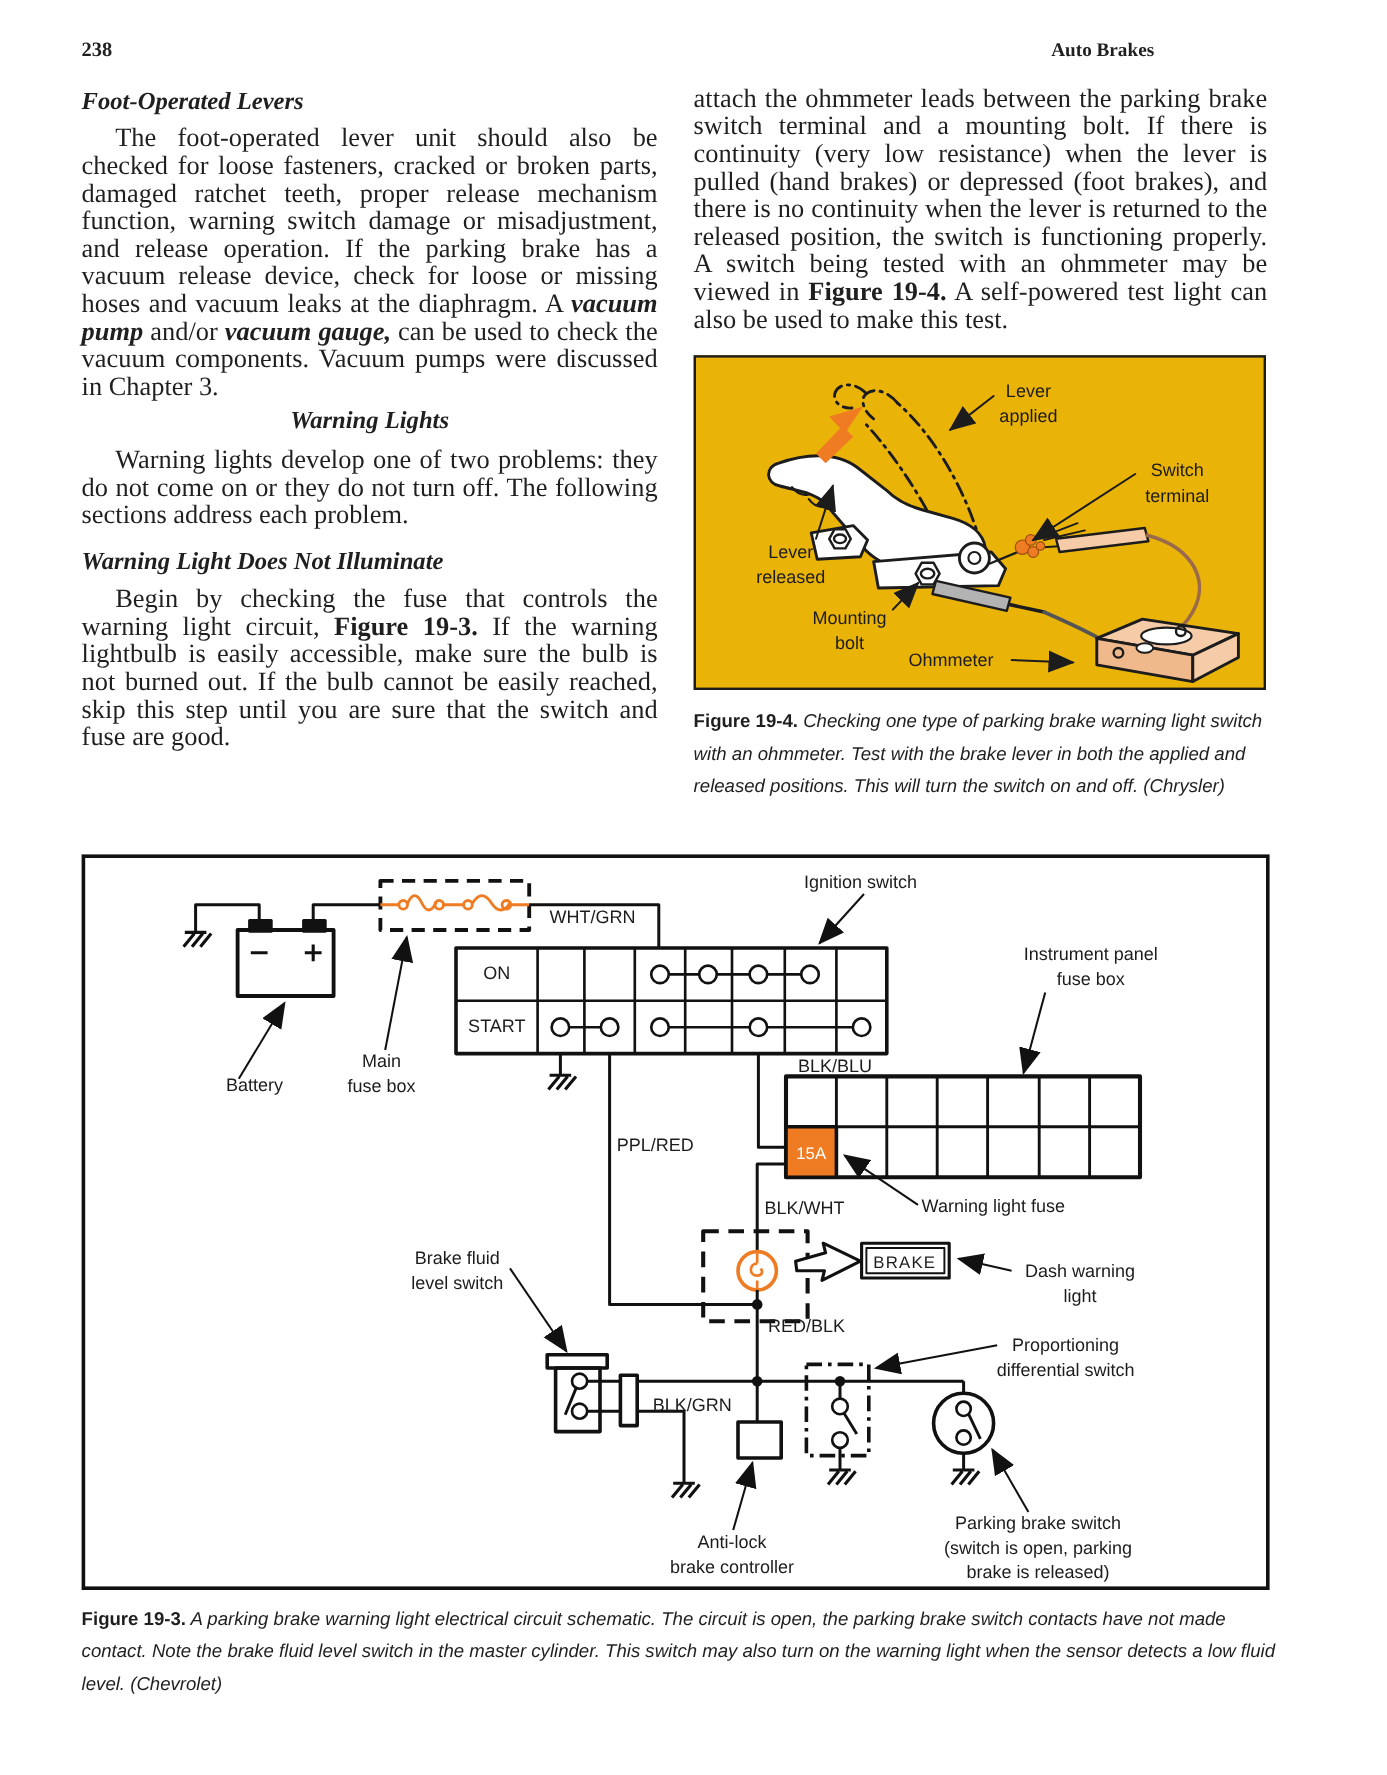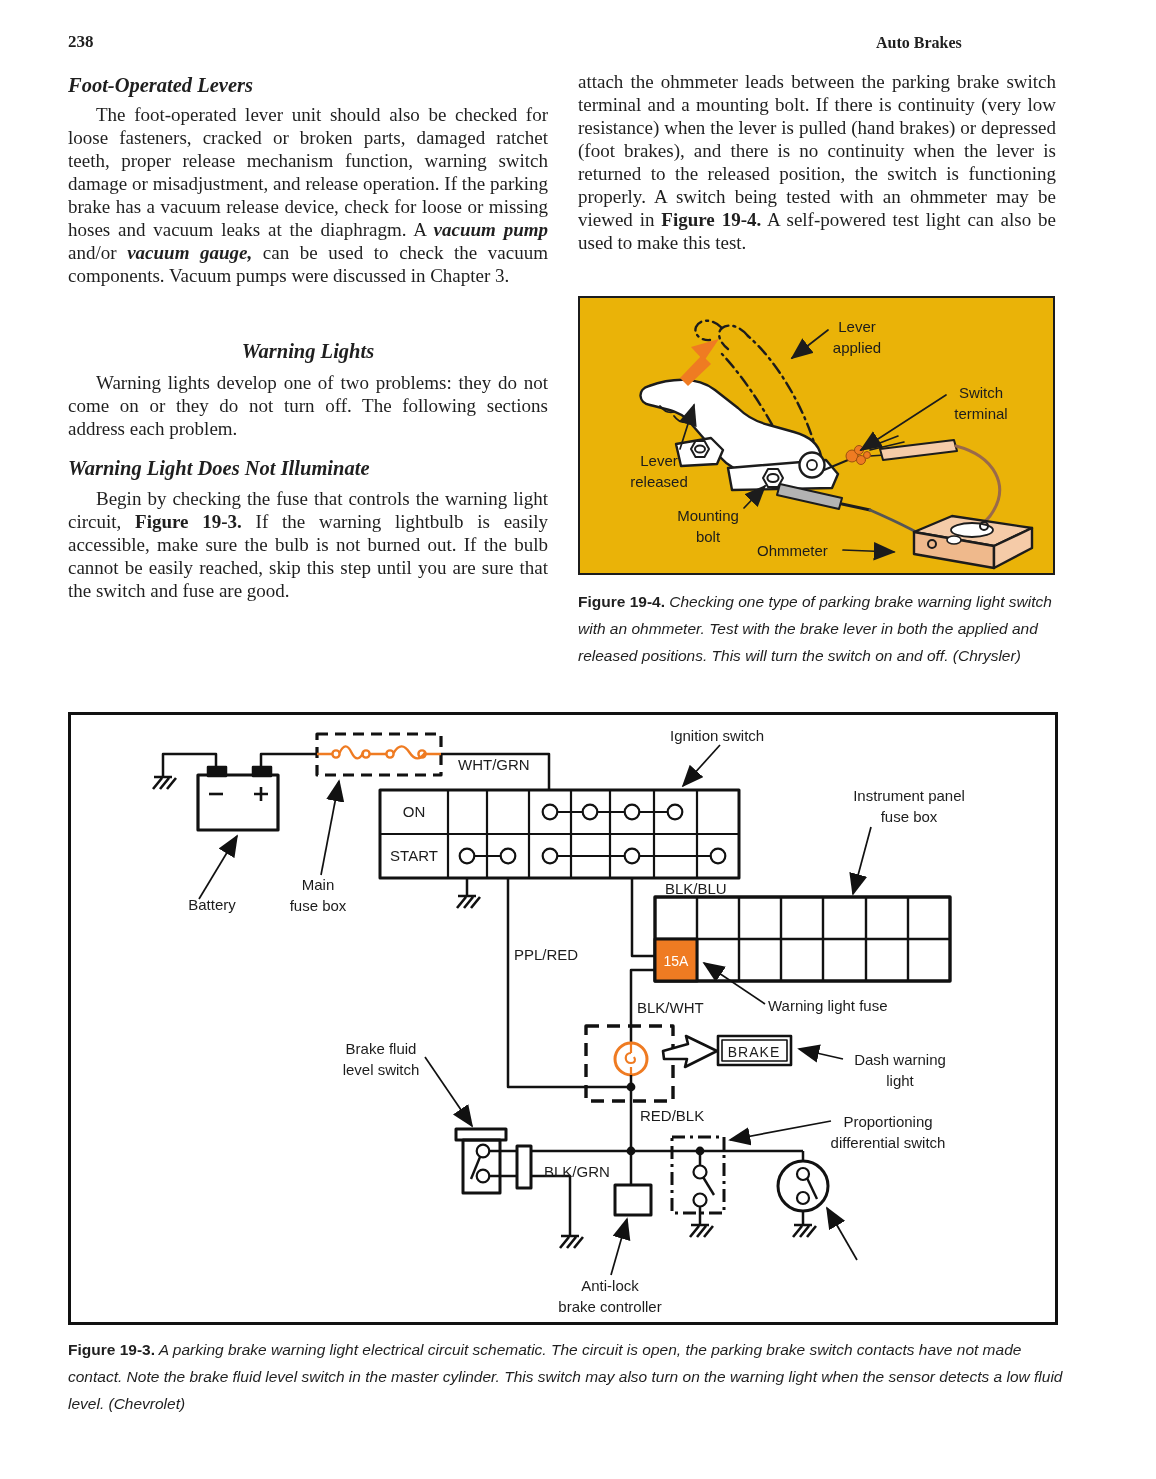--- a/index.html
+++ b/index.html
@@ -7,21 +7,21 @@
     --ink:#1f1f1f;
     --meter-tan:#F5CBA8;
     --meter-tan2:#EFB98C;
     --probe-gray:#B3B3B3;
   }
   html,body{margin:0;padding:0;background:#fff;}
   .page{position:relative;width:1156px;height:1479px;background:#fff;overflow:hidden;
         font-family:"Liberation Serif",serif;color:var(--ink);}
   .hdr-num{position:absolute;left:68px;top:32px;font-weight:bold;font-size:17px;}
   .hdr-title{position:absolute;left:876px;top:34px;font-weight:bold;font-size:16px;}
-  .col{position:absolute;text-align:justify;font-size:19px;line-height:23px;}
+  .col{position:absolute;text-align:justify;font-size:22px;line-height:23px;}
   .col p{margin:0;text-indent:28px;}
   .head-serif{position:absolute;font-style:italic;font-weight:bold;font-size:20.5px;font-family:"Liberation Serif",serif;}
   .head-center{text-align:center;width:480px;}
   .caption{position:absolute;font-family:"Liberation Sans",sans-serif;font-size:15.5px;line-height:27px;text-align:left;}
   .figbox{position:absolute;border:2.5px solid #1c1c1c;background:#eab308;}
   .schembox{position:absolute;border:3px solid #111;background:#fff;}
   .lbl{position:absolute;font-family:"Liberation Sans",sans-serif;font-size:15px;line-height:20.5px;
        white-space:pre-line;color:#1c1c1c;}
   .lbl.c{text-align:center;transform:translateX(-50%);}
   .lbl.white{color:#fff;font-size:14px;}
@@ -301,25 +301,28 @@
     <div class="lbl c" style="left:838px;top:71px;">Instrument panel
 fuse box</div>
     <div class="lbl" style="left:594px;top:164px;">BLK/BLU</div>
     <div class="lbl c white" style="left:605px;top:236px;">15A</div>
     <div class="lbl" style="left:697px;top:281px;">Warning light fuse</div>
     <div class="lbl" style="left:443px;top:230px;">PPL/RED</div>
     <div class="lbl" style="left:566px;top:283px;">BLK/WHT</div>
     <div class="lbl brake-txt" style="left:683px;top:327px;">BRAKE</div>
     <div class="lbl c" style="left:829px;top:335px;">Dash warning
 light</div>
-    <div class="lbl" style="left:569px;top:391px;">RED/BLK</div>
+    <div class="lbl" style="left:569px;top:381px;">RED/BLK</div>
     <div class="lbl c" style="left:817px;top:397px;">Proportioning
 differential switch</div>
     <div class="lbl c" style="left:310px;top:324px;">Brake fluid
 level switch</div>
     <div class="lbl" style="left:473px;top:447px;">BLK/GRN</div>
     <div class="lbl c" style="left:539px;top:561px;">Anti-lock
 brake controller</div>
+    <div class="lbl c" style="left:794px;top:545px;">Parking brake switch
+(switch is open, parking
+brake is released)</div>
   </div>
 
   <div class="caption" style="left:68px;top:1336px;width:1010px;"><span style="font-weight: bold;">Figure 19-3.</span><span style="font-style: italic;"> A parking brake warning light electrical circuit schematic. The circuit is open, the parking brake switch contacts have not made contact. Note the brake fluid level switch in the master cylinder. This switch may also turn on the warning light when the sensor detects a low fluid level. (Chevrolet)</span></div>
 
 </div>
 
 </body></html>

